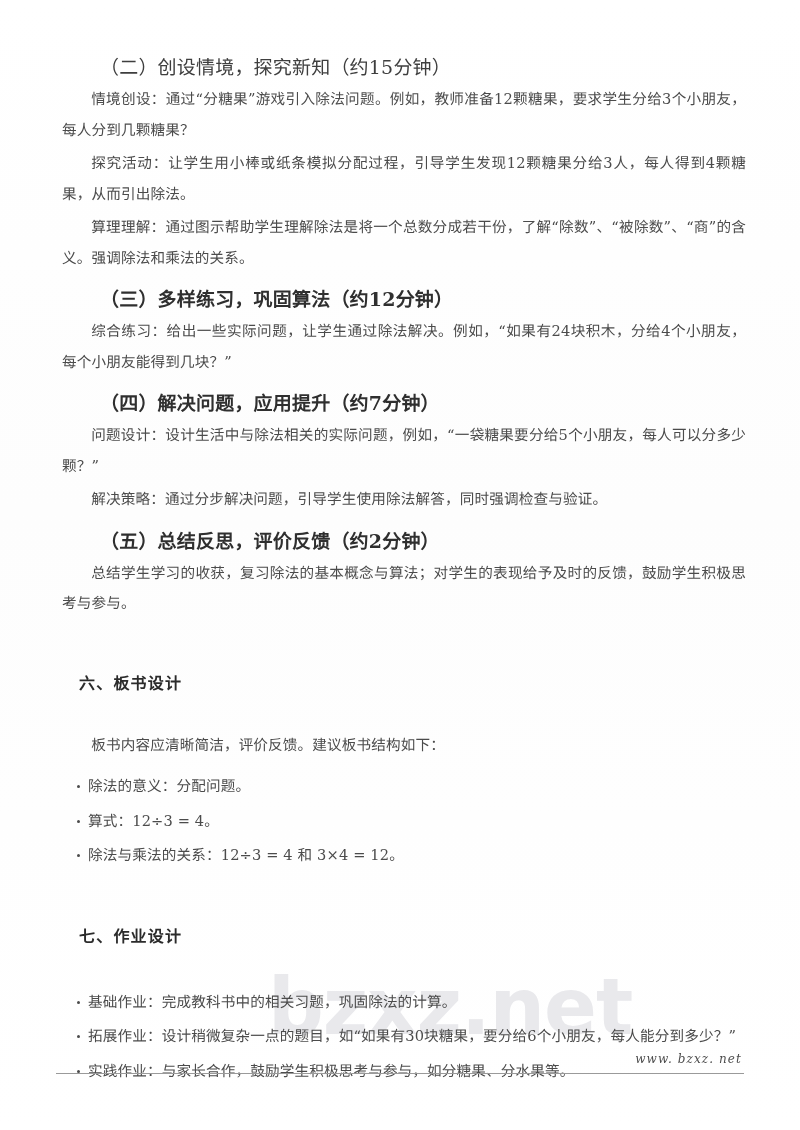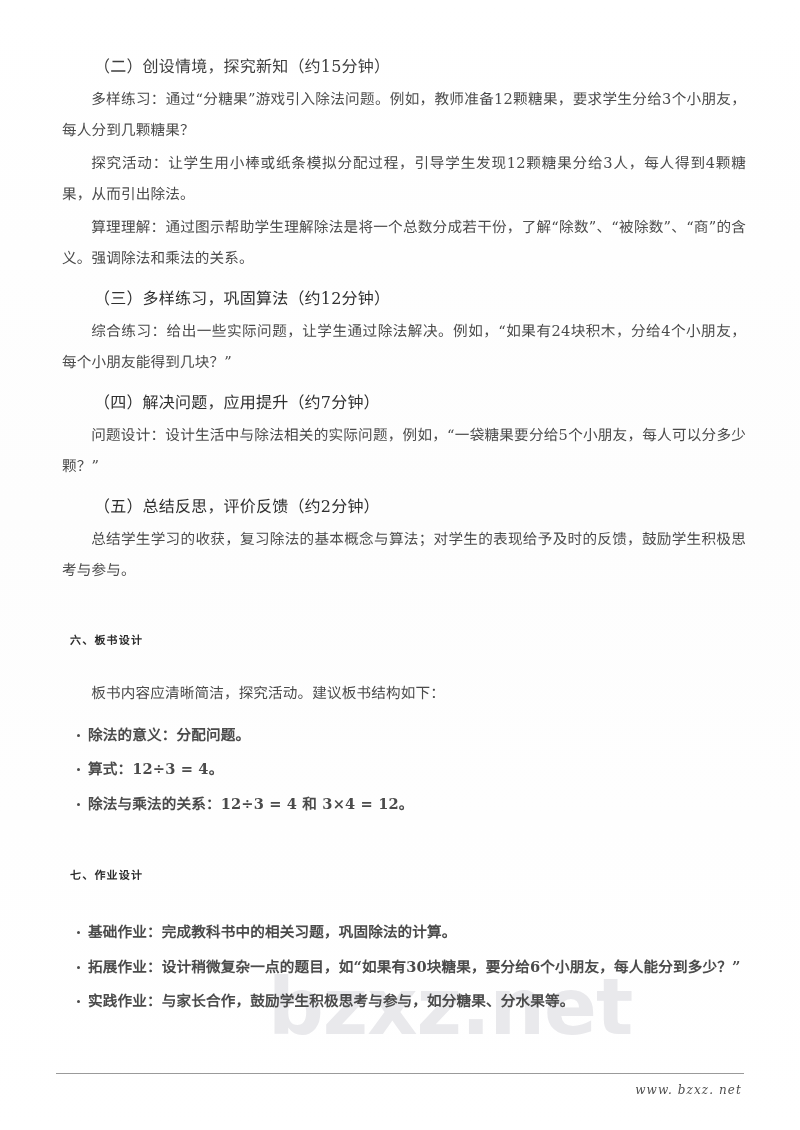--- a/index.html
+++ b/index.html
@@ -32,58 +32,57 @@
   .content {
     position: absolute;
     left: 62px;
     top: 52px;
     width: 684px;
     z-index: 3;
   }
 
   
   .sub-head {
-    font-size: 16px;
+    font-size: 19px;
     line-height: 30px;
     letter-spacing: 0.2px;
     text-indent: 2em;
     margin: 0 0 2px 0;
     color: #3e3e3e;
   }
   .sub-head.bold {
-    font-weight: 400;
+    font-weight: 700;
     color: #2f2f2f;
   }
 
   .para {
     font-size: 14.6px;
     line-height: 30.5px;
     letter-spacing: 0.15px;
     text-indent: 2em;
     margin: 0 0 3px 0;
     text-align: justify;
     text-justify: inter-ideograph;
     color: #4b4b4b;
   }
 
   .section-head {
-    font-size: 11px;
+    font-size: 16px;
     font-weight: 700;
     line-height: 34px;
     letter-spacing: 1.2px;
-    margin: 8px;
+    margin: 17px;
     color: #2b2b2b;
     text-indent: 0;
   }
 
   ul.bullets {
     list-style: none;
     margin: 0;
     padding: 0;
-    font-weight: bold;
   }
   ul.bullets > li {
     position: relative;
     font-size: 14.6px;
     line-height: 30.5px;
     letter-spacing: 0.15px;
     padding-left: 26px;
     margin: 0 0 4px 0;
     text-align: justify;
     text-justify: inter-ideograph;
@@ -130,21 +129,21 @@
     left: 56px;
     top: 1073px;
     width: 688px;
     height: 1px;
     background: #9a9a9a;
     z-index: 4;
   }
   .footer-url {
     position: absolute;
     right: 58px;
-    top: 1083px;
+    top: 1052px;
     font-family: "DejaVu Serif", "Liberation Serif", serif;
     font-style: italic;
     font-size: 12px;
     letter-spacing: 1.1px;
     color: #4d4d4d;
     z-index: 4;
   }
 </style>
 </head>
 <body>
@@ -152,54 +151,55 @@
 <div class="page">
 
   <div class="paper-tint"></div>
 
   <div class="watermark">bzxz.net</div>
 
   <div class="content">
 
     <p class="sub-head">（二）创设情境，探究新知（约15分钟）</p>
 
-    <p class="para">多样练习：通过“分糖果”游戏引入除法问题。例如，教师准备12颗糖果，要求学生分给3个小朋友，每人分到几颗糖果？</p>
+    <p class="para">情境创设：通过“分糖果”游戏引入除法问题。例如，教师准备12颗糖果，要求学生分给3个小朋友，每人分到几颗糖果？</p>
 
     <p class="para">探究活动：让学生用小棒或纸条模拟分配过程，引导学生发现12颗糖果分给3人，每人得到4颗糖果，从而引出除法。</p>
 
     <p class="para">算理理解：通过图示帮助学生理解除法是将一个总数分成若干份，了解“除数”、“被除数”、“商”的含义。强调除法和乘法的关系。</p>
 
     <div class="sp-8"></div>
 
     <p class="sub-head bold">（三）多样练习，巩固算法（约12分钟）</p>
 
 
 
     <p class="para">综合练习：给出一些实际问题，让学生通过除法解决。例如，“如果有24块积木，分给4个小朋友，每个小朋友能得到几块？”</p>
 
     <div class="sp-8"></div>
 
     <p class="sub-head bold">（四）解决问题，应用提升（约7分钟）</p>
 
     <p class="para">问题设计：设计生活中与除法相关的实际问题，例如，“一袋糖果要分给5个小朋友，每人可以分多少颗？”</p>
 
+    <p class="para">解决策略：通过分步解决问题，引导学生使用除法解答，同时强调检查与验证。</p>
 
     <div class="sp-8"></div>
 
     <p class="sub-head bold">（五）总结反思，评价反馈（约2分钟）</p>
 
     <p class="para">总结学生学习的收获，复习除法的基本概念与算法；对学生的表现给予及时的反馈，鼓励学生积极思考与参与。</p>
 
     <div class="sp-28"></div>
 
     <h2 class="section-head">六、板书设计</h2>
 
     <div class="sp-12"></div>
 
-    <p class="para">板书内容应清晰简洁，探究活动。建议板书结构如下：</p>
+    <p class="para">板书内容应清晰简洁，评价反馈。建议板书结构如下：</p>
 
     <div class="sp-8"></div>
 
     <ul class="bullets">
       <li>除法的意义：分配问题。</li>
       <li>算式：12÷3 = 4。</li>
       <li>除法与乘法的关系：12÷3 = 4 和 3×4 = 12。</li>
     </ul>
 
     <div class="sp-28"></div>

